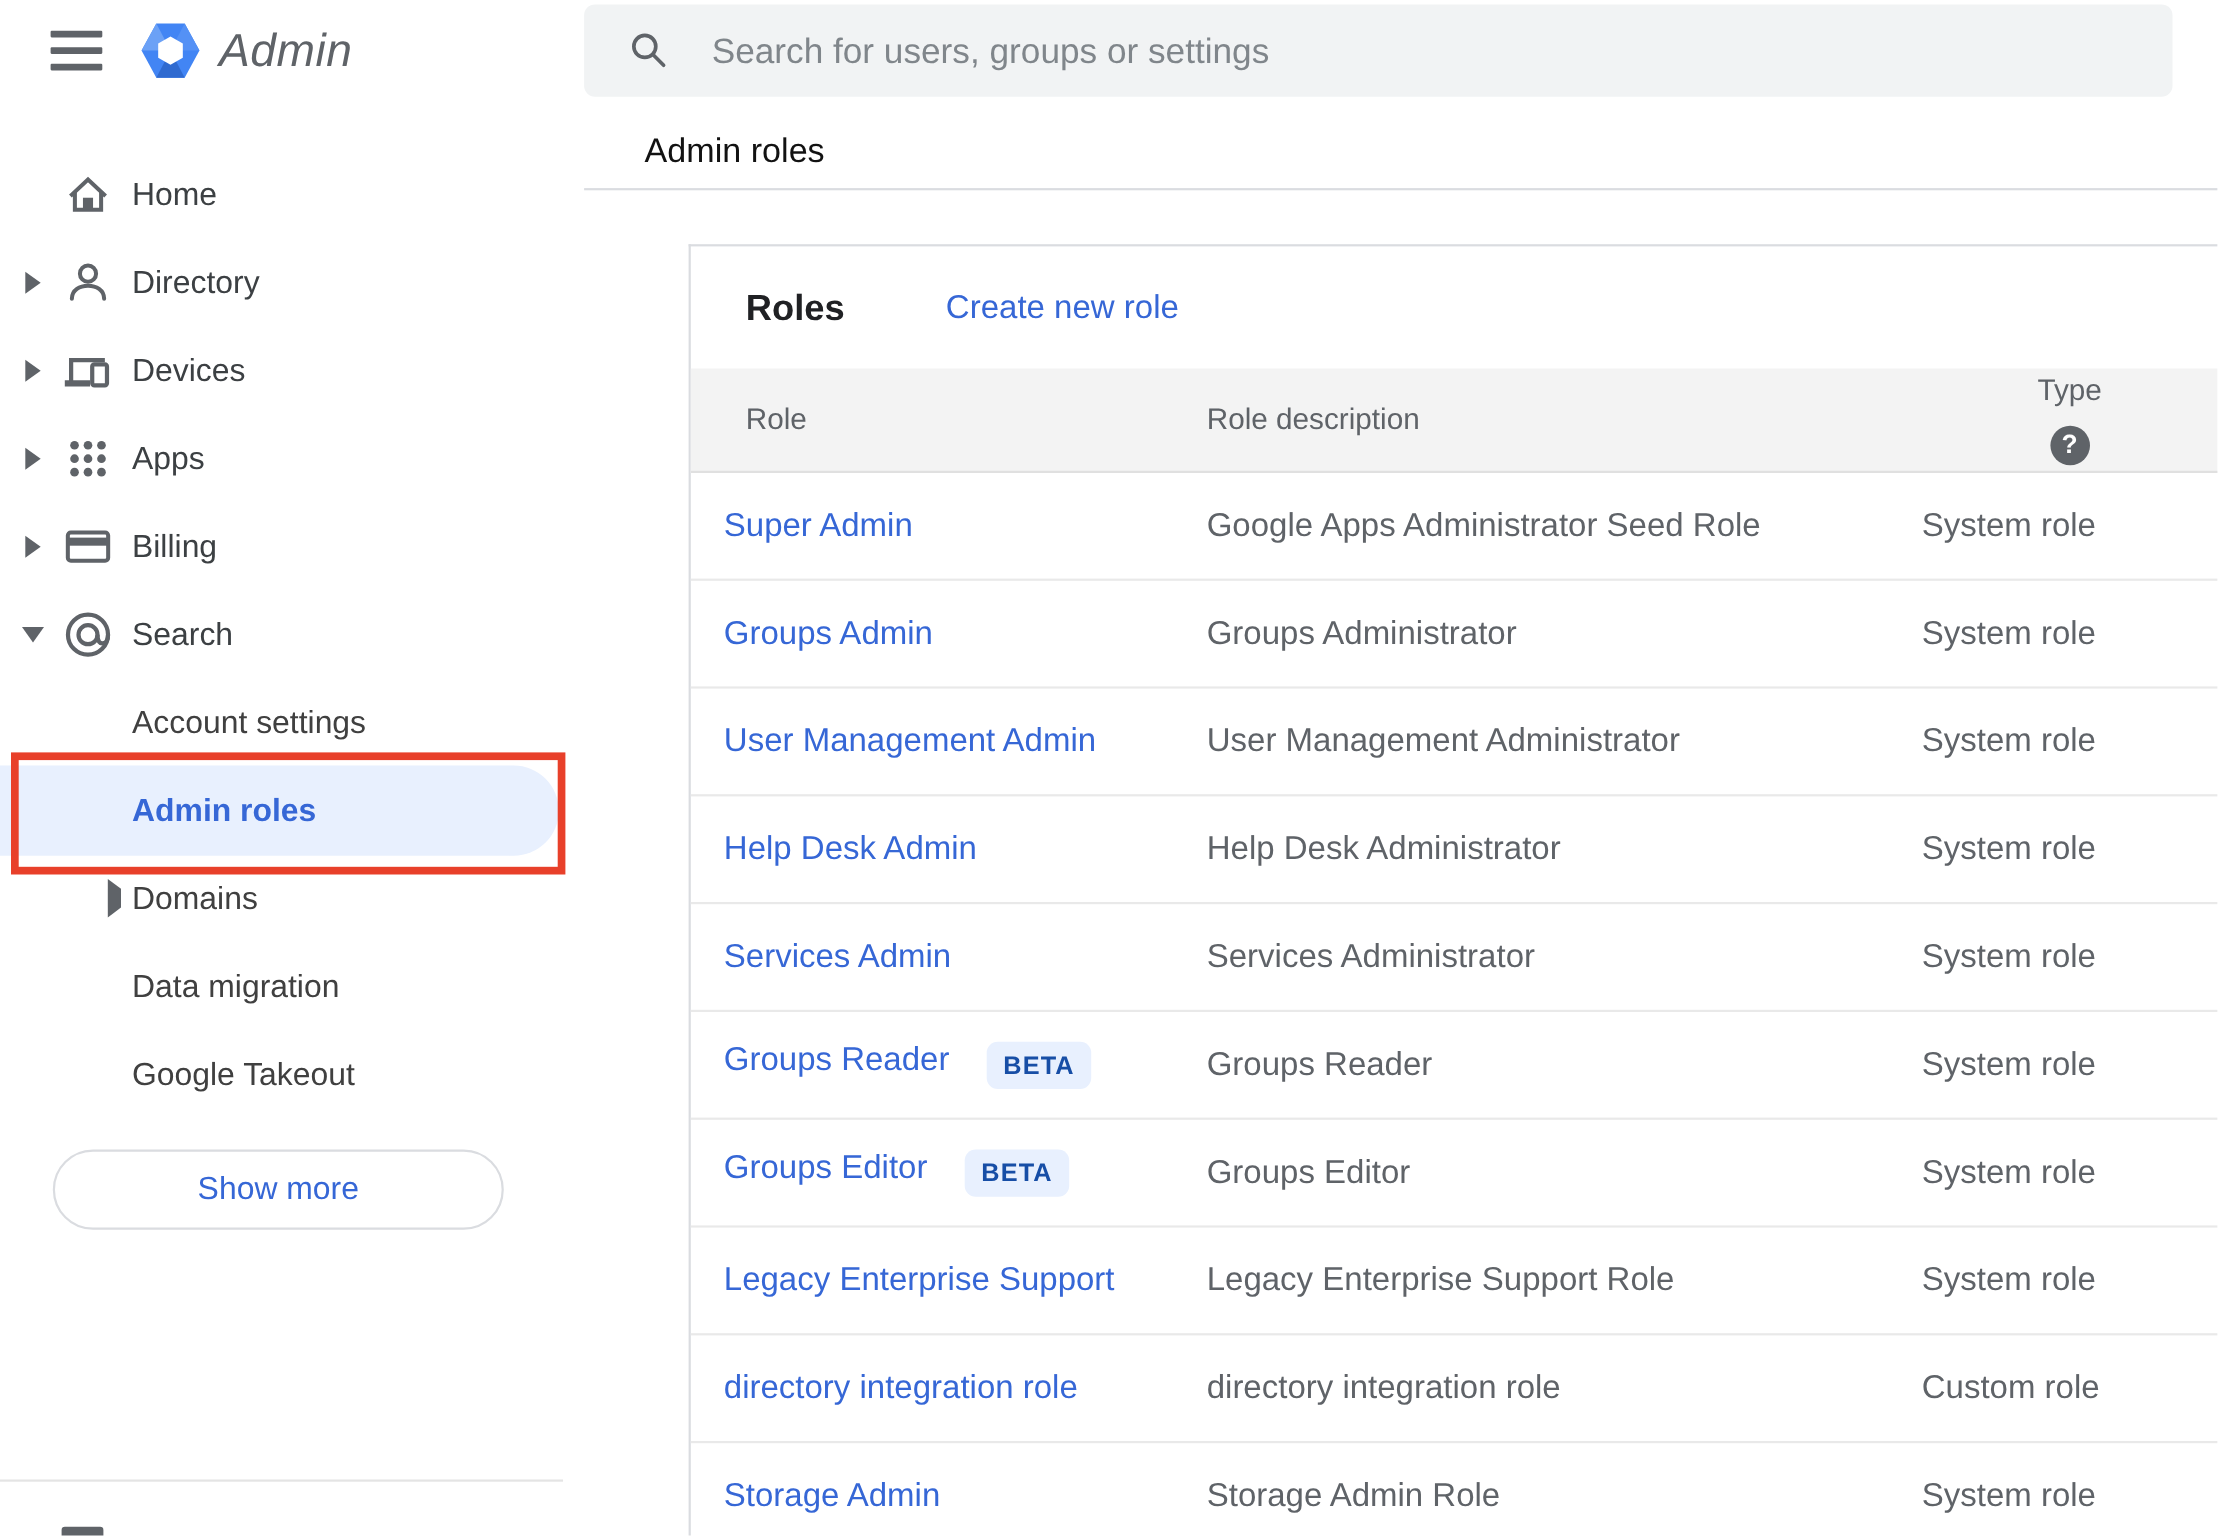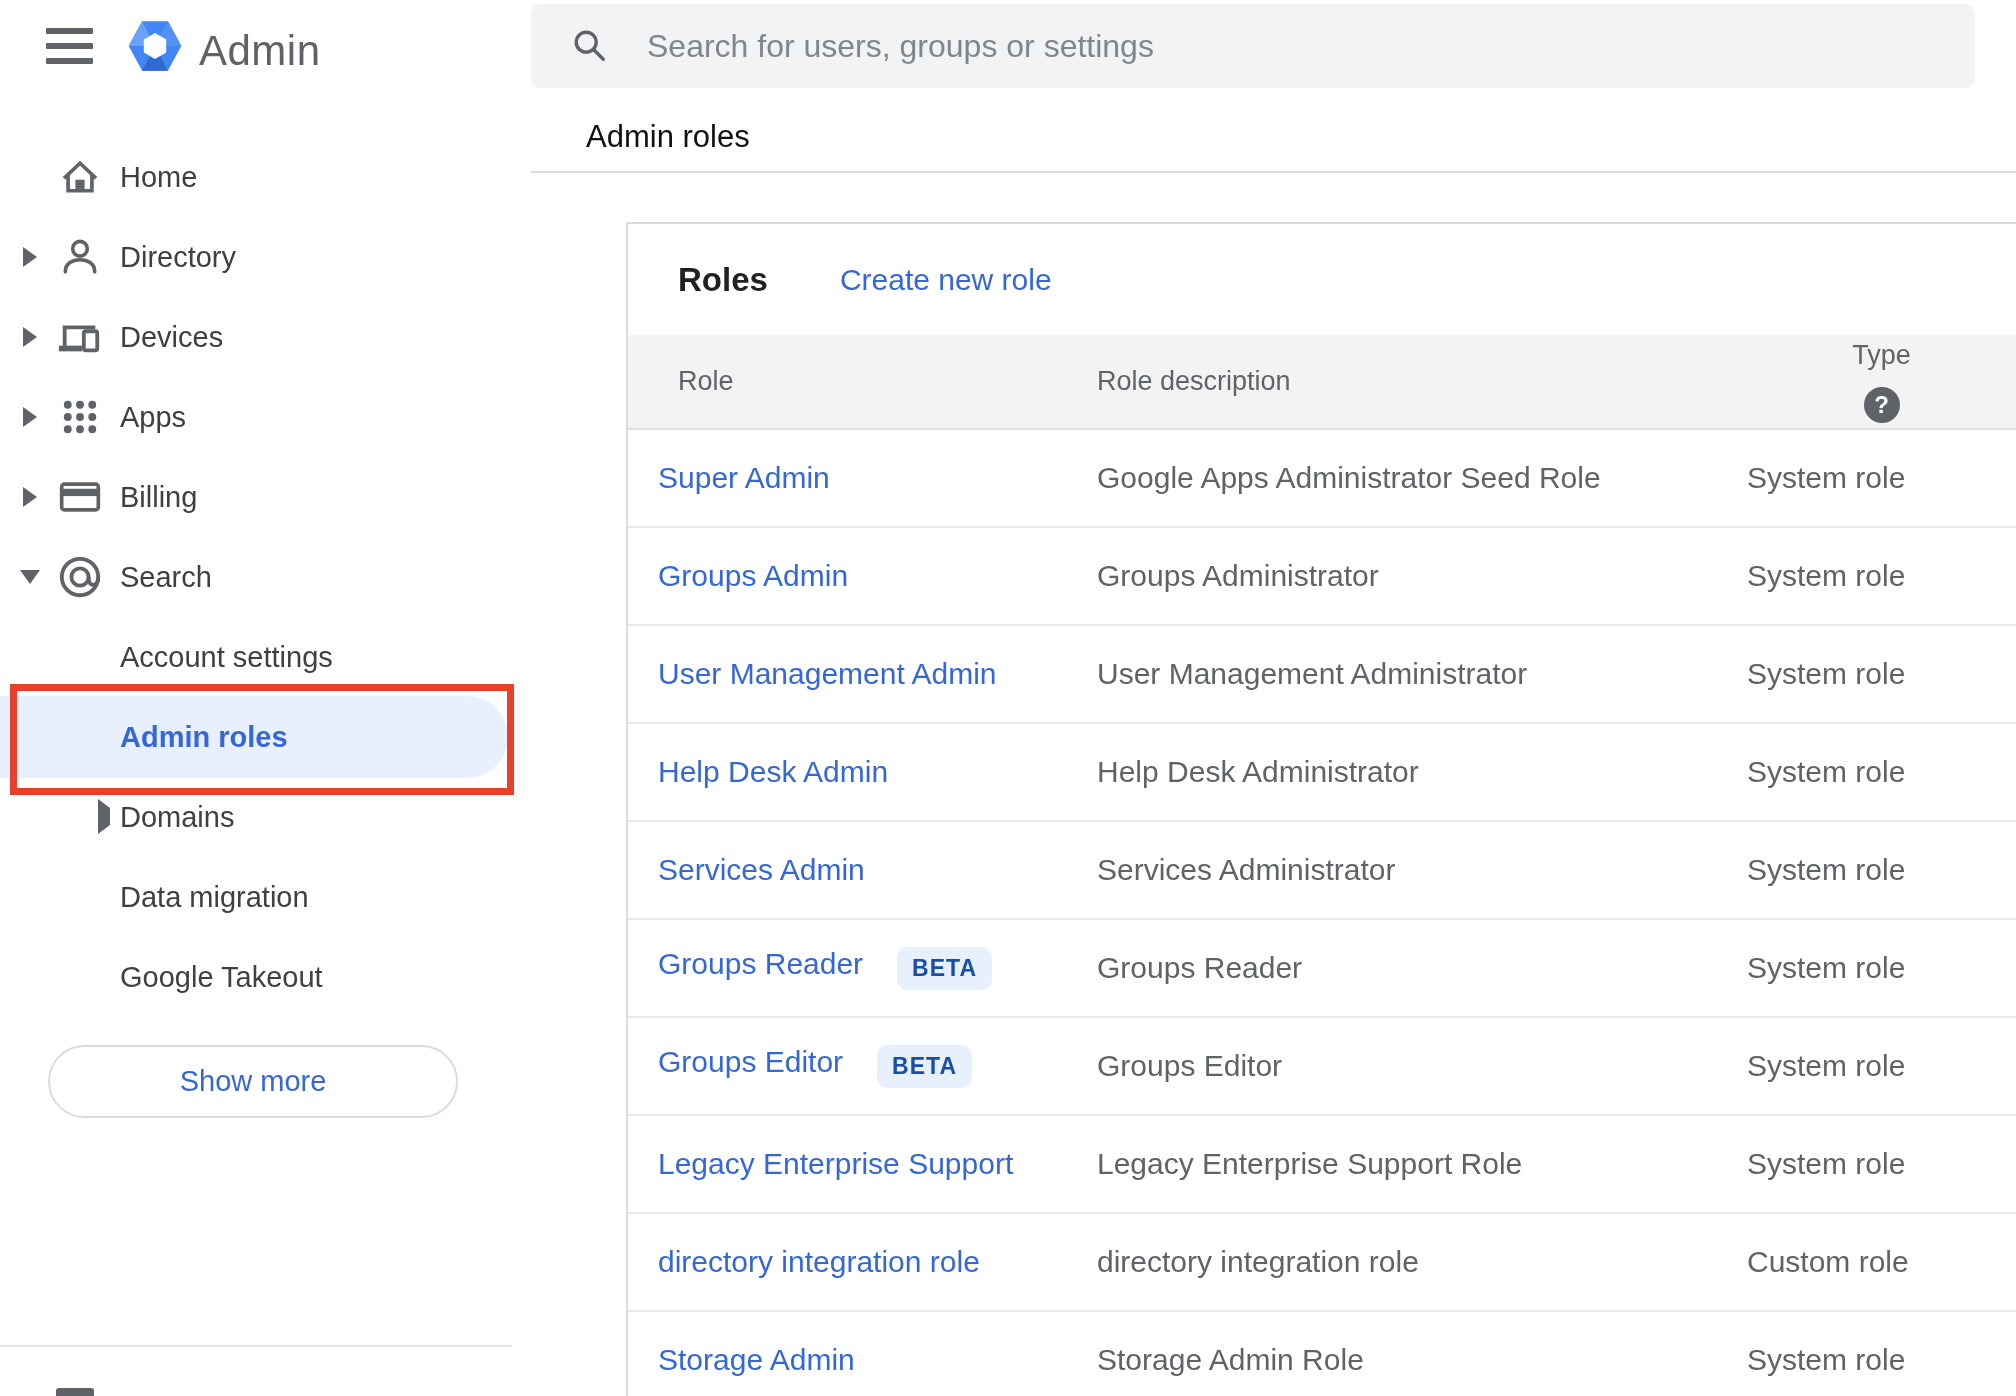--- a/index.html
+++ b/index.html
@@ -5,21 +5,21 @@
   * { margin:0; padding:0; box-sizing:border-box; }
   html,body { width:2016px; height:1396px; overflow:hidden; background:#fff;
     font-family:"Liberation Sans","DejaVu Sans",sans-serif; color:#3c4043; }
   .stage { position:relative; width:2016px; height:1396px; background:#fff; }
 
   
   .sidebar { position:absolute; left:0; top:0; width:512px; height:1396px; background:#fff; }
   .sb-header { position:absolute; left:0; top:0; width:512px; height:92px; display:flex; align-items:center; }
   .hamburger { margin-left:46px; width:47px; height:36px; display:flex; flex-direction:column; justify-content:space-between; cursor:pointer; }
   .hamburger span { display:block; height:6px; background:#5f6368; border-radius:1px; }
-  .logo { margin-left:34px; display:flex; align-items:flex-end; }
+  .logo { margin-left:34px; display:flex; align-items:center;font-style:italic; }
   .logo svg { width:56px; height:58px; }
   .logo-text { margin-left:16px; font-size:42px; color:#5f6368; letter-spacing:0.5px; }
 
   .sbrow { position:absolute; left:0; width:512px; height:80px; display:flex; align-items:center; cursor:pointer; }
   .tri-slot { position:absolute; left:18px; width:24px; display:flex; justify-content:center; }
   .tri-right { width:0; height:0; border-top:10px solid transparent; border-bottom:10px solid transparent; border-left:14px solid #5f6368; }
   .tri-down  { width:0; height:0; border-left:10px solid transparent; border-right:10px solid transparent; border-top:14px solid #5f6368; }
   .icon-slot { position:absolute; left:56px; width:48px; height:48px; display:flex; align-items:center; justify-content:center; color:#5f6368; }
   .sb-label { position:absolute; left:120px; font-size:29px; color:#3c4043; white-space:nowrap; }
   .sub-label { position:absolute; left:120px; font-size:29px; color:#404040; white-space:nowrap; }
@@ -37,21 +37,21 @@
   
   .main { position:absolute; left:512px; top:0; right:0; height:1396px; background:#fff; }
   .searchbar { position:absolute; left:19px; top:4px; width:1444px; height:84px; background:#f1f3f4; border-radius:10px; display:flex; align-items:center; cursor:text; }
   .search-icon { margin-left:40px; display:flex; }
   .search-placeholder { margin-left:38px; font-size:32px; color:#80868b; }
 
   .breadcrumb { position:absolute; left:74px; top:119px; font-size:31px; font-weight:500; color:#121212; }
   .top-divider { position:absolute; left:19px; top:171px; right:0; height:2px; background:#dadce0; }
 
   .card { position:absolute; left:114px; top:222px; right:0; height:1200px; background:#fff; border:2px solid #dadce0; border-right:none; }
-  .card-head { height:111px; display:flex; align-items:center; }
+  .card-head { height:111px; display:flex; align-items:center;gap:20px; }
   .card-title { padding-left:50px; font-size:33px; font-weight:600; color:#202124; }
   .create-link { margin-left:72px; font-size:30px; color:#3667d6; cursor:pointer; }
 
   .grid-cols { display:grid; grid-template-columns:421px 602px 1fr; align-items:center;gap:48px; }
   .thead { height:95px; background:#f3f3f3; border-bottom:2px solid #e0e0e0; color:#5f6368; font-size:27px; }
   .cell-1 { padding-left:50px; }
   .type-head { display:flex; align-items:center; gap:16px;flex-direction:column; }
   .help-circle { width:36px; height:36px; border-radius:50%; background:#5f6368; color:#fff; font-size:24px; font-weight:700; display:flex; align-items:center; justify-content:center; cursor:pointer; }
 
   .trow { height:98px; border-bottom:2px solid #e9e9e9; font-size:30px; }

